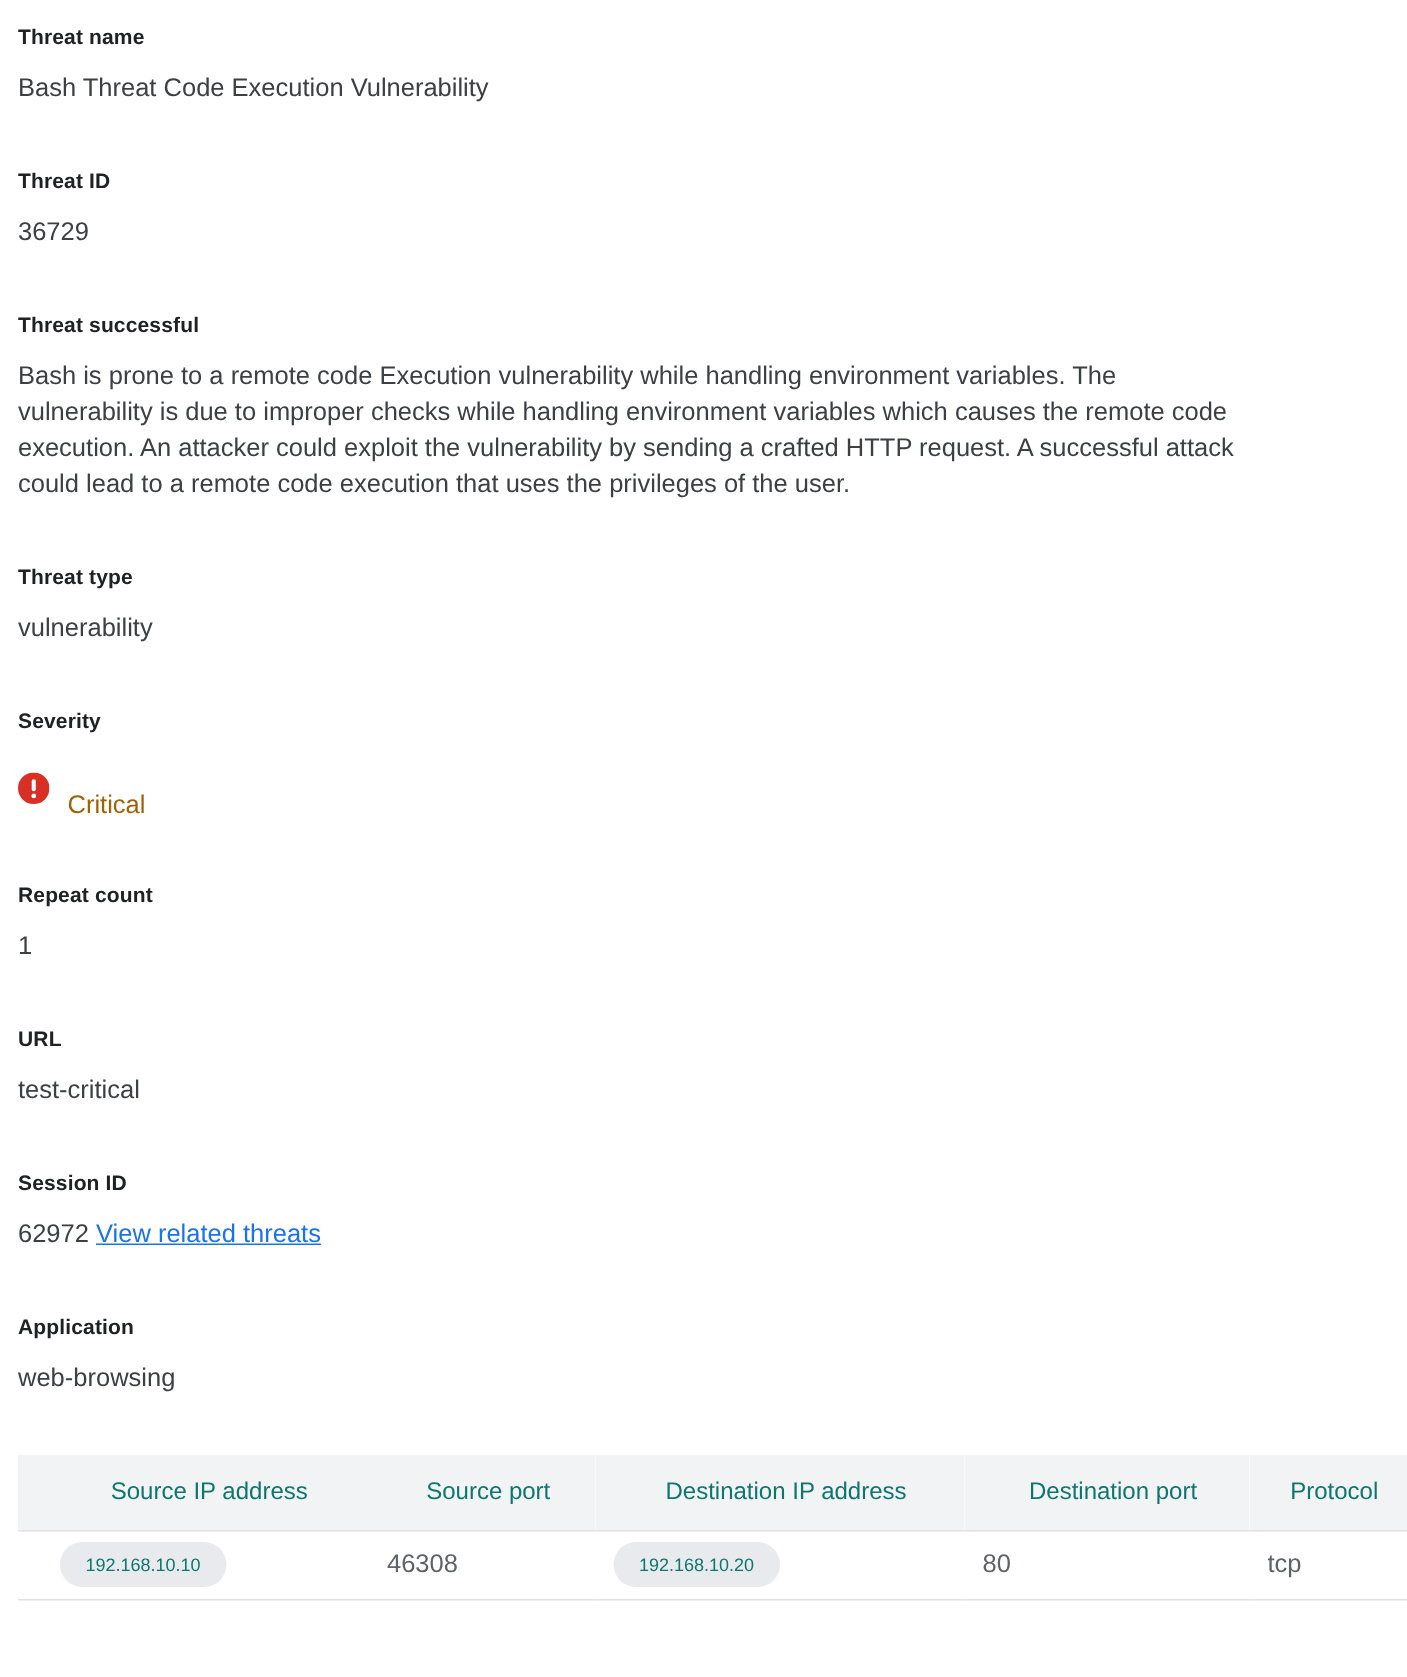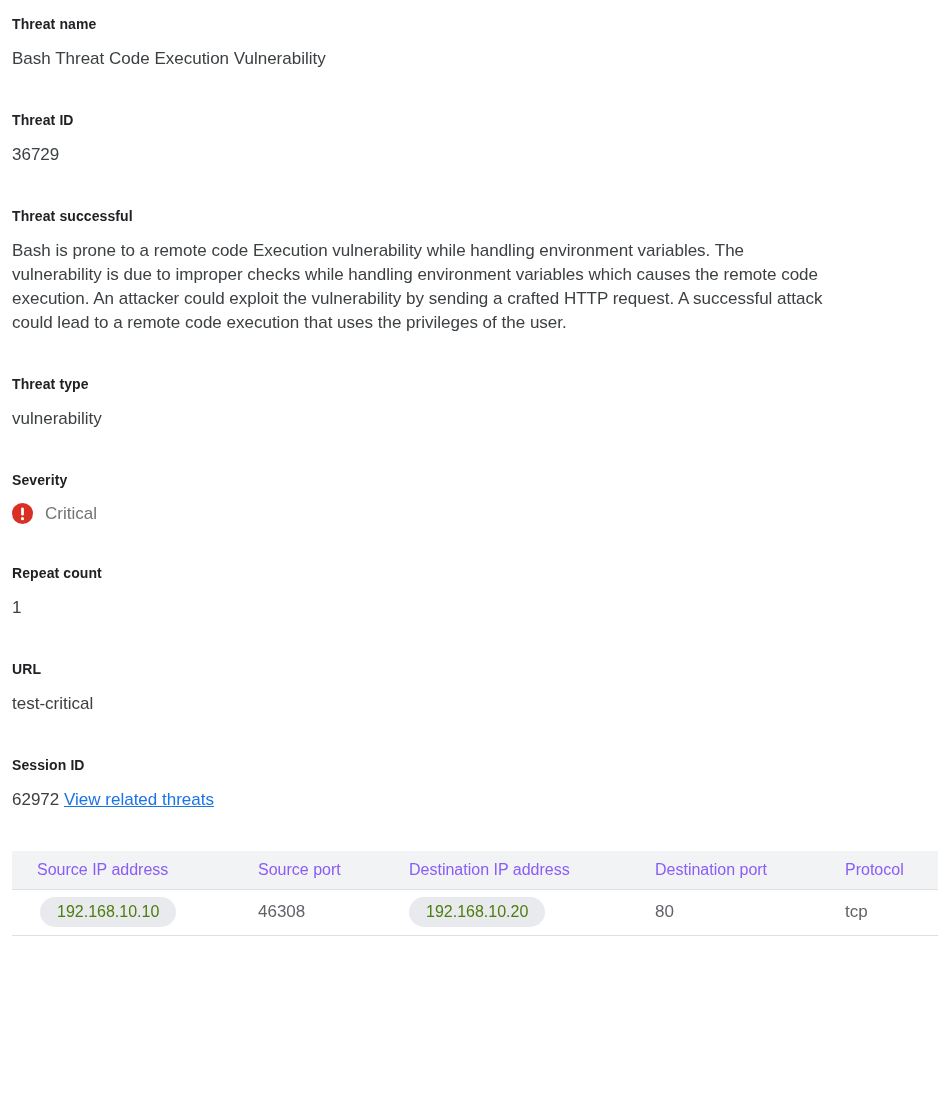--- a/index.html
+++ b/index.html
@@ -49,48 +49,48 @@
     table-layout: fixed;
     width: 926px;
     margin-top: 39px;
   }
   .session-table col.c1 { width: 234px; }
   .session-table col.c2 { width: 151px; }
   .session-table col.c3 { width: 246px; }
   .session-table col.c4 { width: 190px; }
   .session-table th {
     background: #f1f3f4;
-    color: #8b5cf6;
+    color: #0f766e;
     font-weight: 400;
     font-size: 16px;
-    text-align: left;
-    height: 38px;
+    text-align: center;
+    height: 50px;
     padding: 0 4px 0 12px;
     border-bottom: 1px solid #e0e0e0;
     white-space: nowrap;
     overflow: hidden;
   }
   .session-table th:first-child { padding-left: 25px; }
   .session-table td {
     height: 46px;
     padding: 0 4px 0 12px;
     border-bottom: 1px solid #e0e0e0;
     color: #5f6368;
     font-size: 17px;
     vertical-align: middle;
     white-space: nowrap;
   }
   .session-table td:first-child { padding-left: 28px; }
   .chip {
     display: inline-block;
     background: #e8eaed;
-    color: #4d7c0f;
+    color: #0f766e;
     border-radius: 15px;
     padding: 5px 17px;
-    font-size: 16px;
+    font-size: 12px;
     line-height: 20px;
     cursor: pointer;
   }
 </style>
 </head>
 <body>
 
 <div class="page">
 
   <div class="field">
@@ -114,21 +114,21 @@
   </div>
 
   <div class="field">
     <h3 class="field-label">Severity</h3>
     <div class="severity-row">
       <svg class="severity-icon" viewBox="0 0 20 20" aria-hidden="true">
         <circle cx="10" cy="10" r="10" fill="#d93025"></circle>
         <rect x="8.7" y="4.3" width="2.6" height="7.6" rx="1.3" fill="#ffffff"></rect>
         <circle cx="10" cy="14.9" r="1.5" fill="#ffffff"></circle>
       </svg>
-      <span class="severity-text" style="font-size:17px; color:#737373;">Critical</span>
+      <span class="severity-text" style="font-size:17px; color:#a16207;margin-top:24px;">Critical</span>
     </div>
   </div>
 
   <div class="field">
     <h3 class="field-label">Repeat count</h3>
     <p class="field-value">1</p>
   </div>
 
   <div class="field">
     <h3 class="field-label">URL</h3>
@@ -136,20 +136,24 @@
   </div>
 
   <div class="field">
     <h3 class="field-label">Session ID</h3>
     <p class="field-value">
       <span>62972</span>
       <a class="link" href="#">View related threats</a>
     </p>
   </div>
 
+  <div class="field">
+    <h3 class="field-label">Application</h3>
+    <p class="field-value" style="margin-bottom:0;">web-browsing</p>
+  </div>
 
   <table class="session-table">
     <colgroup>
       <col class="c1">
         <col class="c2">
         <col class="c3">
         <col class="c4">
         <col class="c5">
     </colgroup>
     <thead>

